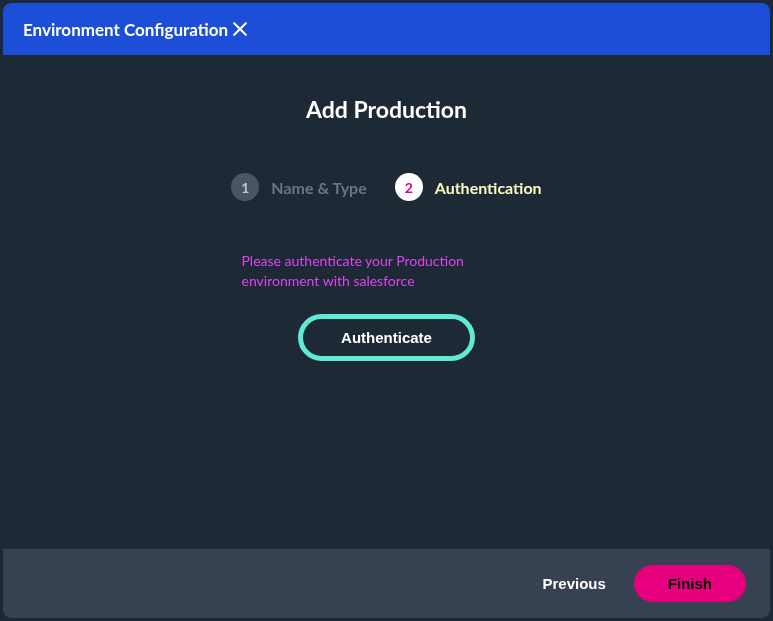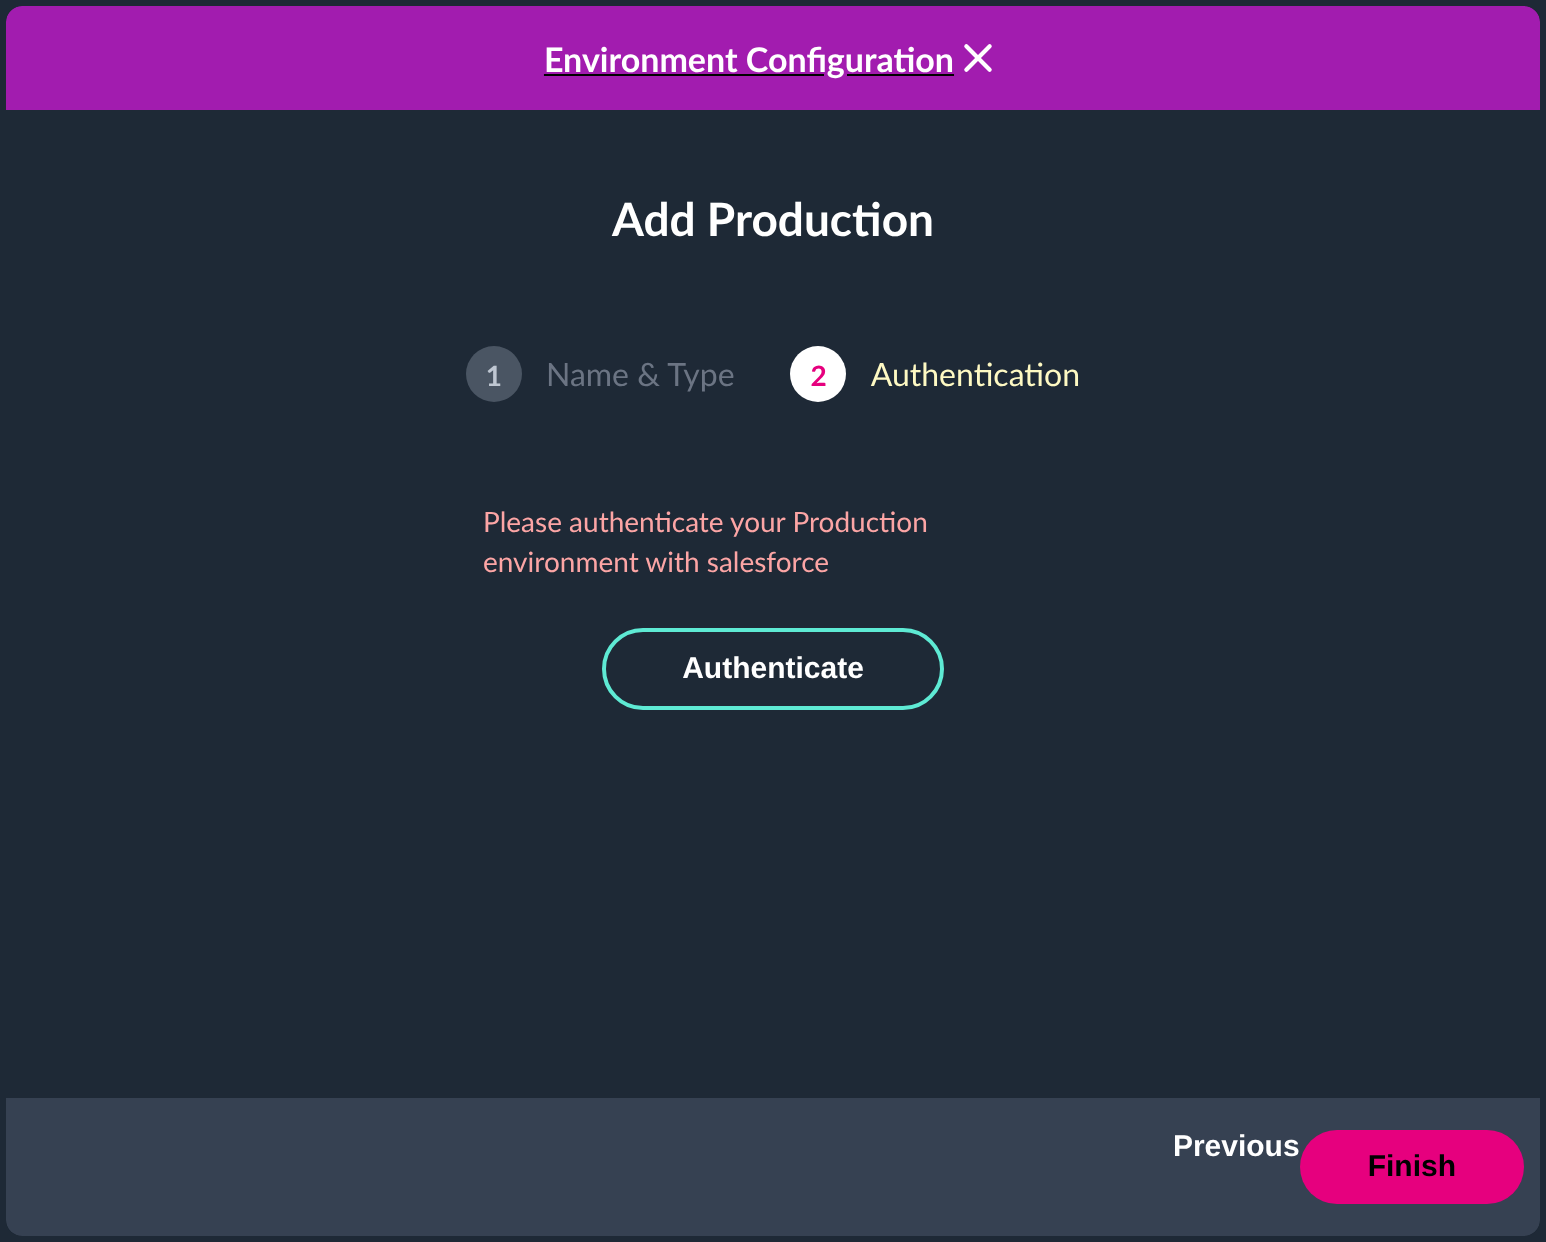--- a/index.html
+++ b/index.html
@@ -21,27 +21,26 @@
       left: 3px;
       right: 3px;
       bottom: 3px;
       background: #1e2936;
       border-radius: 8px;
       display: flex;
       flex-direction: column;
       overflow: hidden;
     }
     .header {
-      background: #a21caf;
+      background: #1d4ed8;
       border-radius: 8px 8px 0 0;
       padding: 14px 20px;
       display: flex;
-      justify-content: center;
+      justify-content: flex-start;
       align-items: center;
-      text-decoration: underline;
     }
     .header-title {
       color: #ffffff;
       font-size: 17px;
       font-weight: 700;
     }
     .close-btn {
       width: 24px;
       height: 24px;
       display: flex;
@@ -91,53 +90,54 @@
     .step-circle.inactive {
       background: #4a5563;
       color: #bfc7d2;
     }
     .step-circle.active {
       background: #ffffff;
       color: #e6007e;
     }
     .step-label {
       font-size: 16px;
-      font-weight: 400;
+      font-weight: 700;
     }
     .step-label.inactive {
       color: #6b7483;
     }
     .step-label.active {
       color: #fef9c3;
     }
     .instruction {
-      color: #fca5a5;
+      color: #d946ef;
       font-size: 14px;
       line-height: 1.4;
       text-align: left;
       width: 290px;
       margin-bottom: 24px;
     }
     .auth-btn {
       background: transparent;
-      border: 2px solid #5eead4;
+      border: 5px solid #5eead4;
       color: #ffffff;
       font-size: 15px;
       font-weight: 600;
       padding: 10px 38px;
       border-radius: 24px;
       cursor: pointer;
     }
     .footer {
       background: #364152;
       border-radius: 0 0 8px 8px;
-      padding: 16px 8px;
+      padding: 16px 24px;
       display: flex;
       justify-content: flex-end;
-      align-items: flex-start;
+      align-items: center;
+      gap: 28px;
     }
     .footer-btn-secondary {
       background: transparent;
       border: none;
       color: #ffffff;
       font-size: 15px;
       font-weight: 700;
       cursor: pointer;
     }
     .footer-btn-primary {

